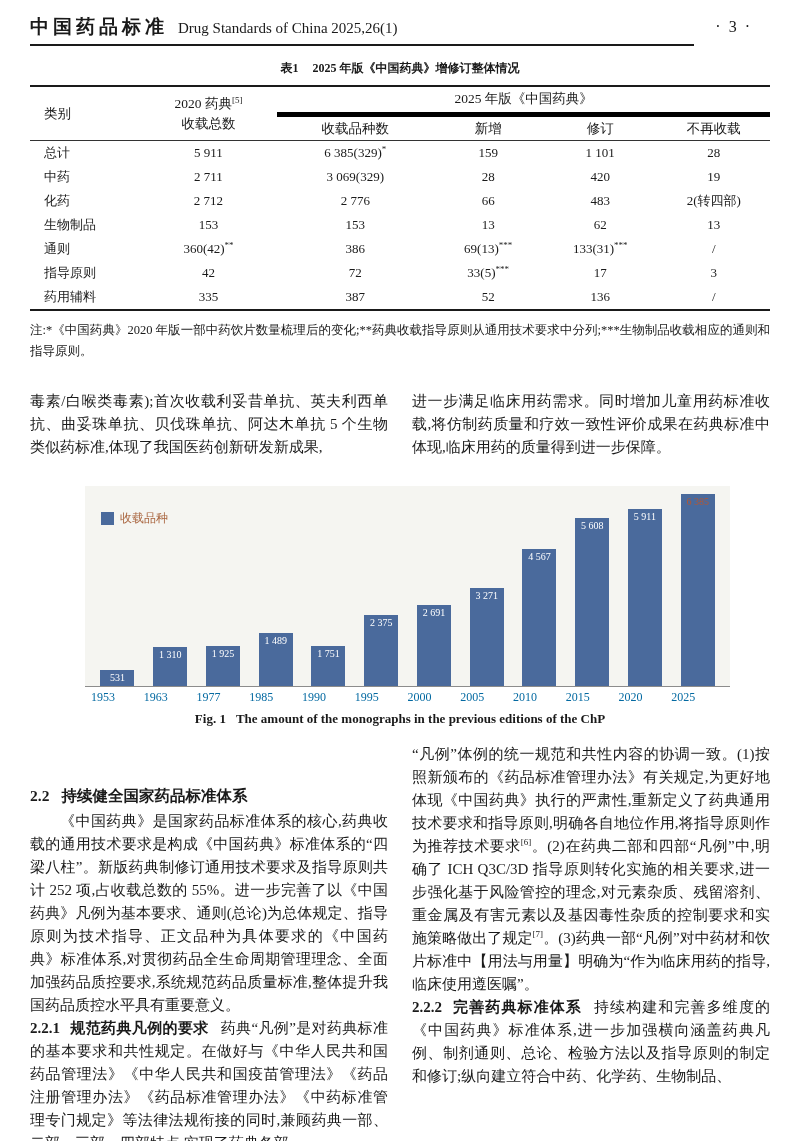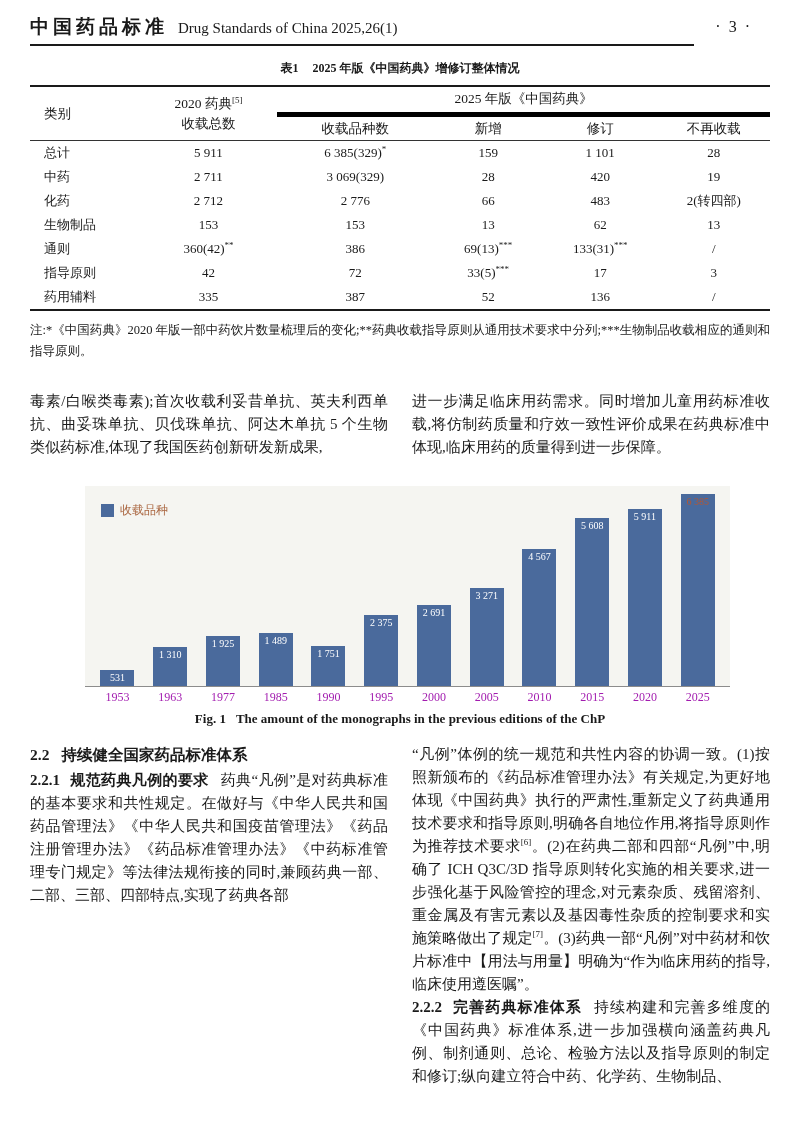--- a/index.html
+++ b/index.html
@@ -47,35 +47,35 @@
 
   
   .chart{width:645px;margin:12px 0 0 55px;}
   .plot{position:relative;height:200px;background:#f5f5f1;border-bottom:1px solid #8c8c8c;
         display:flex;align-items:flex-end;padding:0 6px;}
   .bar-slot{flex:1;display:flex;justify-content:center;}
   .bar{width:34px;background:#4a6a9c;position:relative;}
   .bar-label{position:absolute;top:2px;left:0;width:100%;text-align:center;
              font-size:10px;color:#ffffff;white-space:nowrap;}
   .bar-label.last{color:#b45733;}
-  .legend{position:absolute;top:16px;left:16px;display:flex;align-items:center;gap:6px;}
+  .legend{position:absolute;top:24px;left:16px;display:flex;align-items:center;gap:6px;}
   .legend .sw{width:13px;height:13px;background:#4a6a9c;display:inline-block;}
   .legend .lt{font-size:12px;color:#a9653f;}
   .xaxis{display:flex;padding:0 6px;margin-top:3px;}
-  .x-label{flex:1;text-align:center;font-size:12px;color:#a21caf;}
+  .x-label{flex:1;text-align:left;font-size:12px;color:#0369a1;}
 
   
   .f-cap-cn{text-align:center;font-weight:700;font-size:13.5px;margin-top:10px;}
   .f-cap-cn .lbl{margin-right:12px;}
   .f-cap-en{text-align:center;font-weight:700;font-size:13px;margin-top:6px;}
   .f-cap-en .lbl{margin-right:10px;}
 
   
   .cols.body{margin-top:16px;}
-  .h22{font-weight:700;font-size:15.5px;margin-bottom:3px;}
+  .h22{font-weight:700;font-size:15.5px;margin-bottom:3px;margin-top:41px;}
   .h22 .num{margin-right:12px;}
   .runin .num{margin-right:10px;}
   .runin .ht{margin-right:12px;}
   b{font-weight:700;}
 </style>
 </head>
 <body>
 
 <div class="page">
 
@@ -184,21 +184,21 @@
           <div class="bar" style="height: 16px;">
             <div class="bar-label">531</div>
           </div>
         </div>
         <div class="bar-slot">
           <div class="bar" style="height: 39px;">
             <div class="bar-label">1 310</div>
           </div>
         </div>
         <div class="bar-slot">
-          <div class="bar" style="height: 50px;">
+          <div class="bar" style="height: 40px;">
             <div class="bar-label">1 925</div>
           </div>
         </div>
         <div class="bar-slot">
           <div class="bar" style="height: 53px;">
             <div class="bar-label">1 489</div>
           </div>
         </div>
         <div class="bar-slot">
           <div class="bar" style="height: 40px;">
@@ -259,20 +259,21 @@
 
   <div class="f-cap-en">
     <span class="lbl">Fig. 1</span><span>The amount of the monographs in the previous editions of the ChP</span>
   </div>
 
   <div class="cols body">
     <div class="col">
       <div class="h22">
         <b class="num">2.2</b><b>持续健全国家药品标准体系</b>
       </div>
+      <p class="indent">《中国药典》是国家药品标准体系的核心,药典收载的通用技术要求是构成《中国药典》标准体系的“四梁八柱”。新版药典制修订通用技术要求及指导原则共计 252 项,占收载总数的 55%。进一步完善了以《中国药典》凡例为基本要求、通则(总论)为总体规定、指导原则为技术指导、正文品种为具体要求的《中国药典》标准体系,对贯彻药品全生命周期管理理念、全面加强药品质控要求,系统规范药品质量标准,整体提升我国药品质控水平具有重要意义。</p>
       <p class="runin">
         <b class="num">2.2.1</b><b class="ht">规范药典凡例的要求</b><span>药典“凡例”是对药典标准的基本要求和共性规定。在做好与《中华人民共和国药品管理法》《中华人民共和国疫苗管理法》《药品注册管理办法》《药品标准管理办法》《中药标准管理专门规定》等法律法规衔接的同时,兼顾药典一部、二部、三部、四部特点,实现了药典各部</span>
       </p>
     </div>
     <div class="col">
       <p>“凡例”体例的统一规范和共性内容的协调一致。(1)按照新颁布的《药品标准管理办法》有关规定,为更好地体现《中国药典》执行的严肃性,重新定义了药典通用技术要求和指导原则,明确各自地位作用,将指导原则作为推荐技术要求<sup>[6]</sup>。(2)在药典二部和四部“凡例”中,明确了 ICH Q3C/3D 指导原则转化实施的相关要求,进一步强化基于风险管控的理念,对元素杂质、残留溶剂、重金属及有害元素以及基因毒性杂质的控制要求和实施策略做出了规定<sup>[7]</sup>。(3)药典一部“凡例”对中药材和饮片标准中【用法与用量】明确为“作为临床用药的指导,临床使用遵医嘱”。</p>
       <p class="runin">
         <b class="num">2.2.2</b><b class="ht">完善药典标准体系</b><span>持续构建和完善多维度的《中国药典》标准体系,进一步加强横向涵盖药典凡例、制剂通则、总论、检验方法以及指导原则的制定和修订;纵向建立符合中药、化学药、生物制品、</span>
       </p>
     </div>

